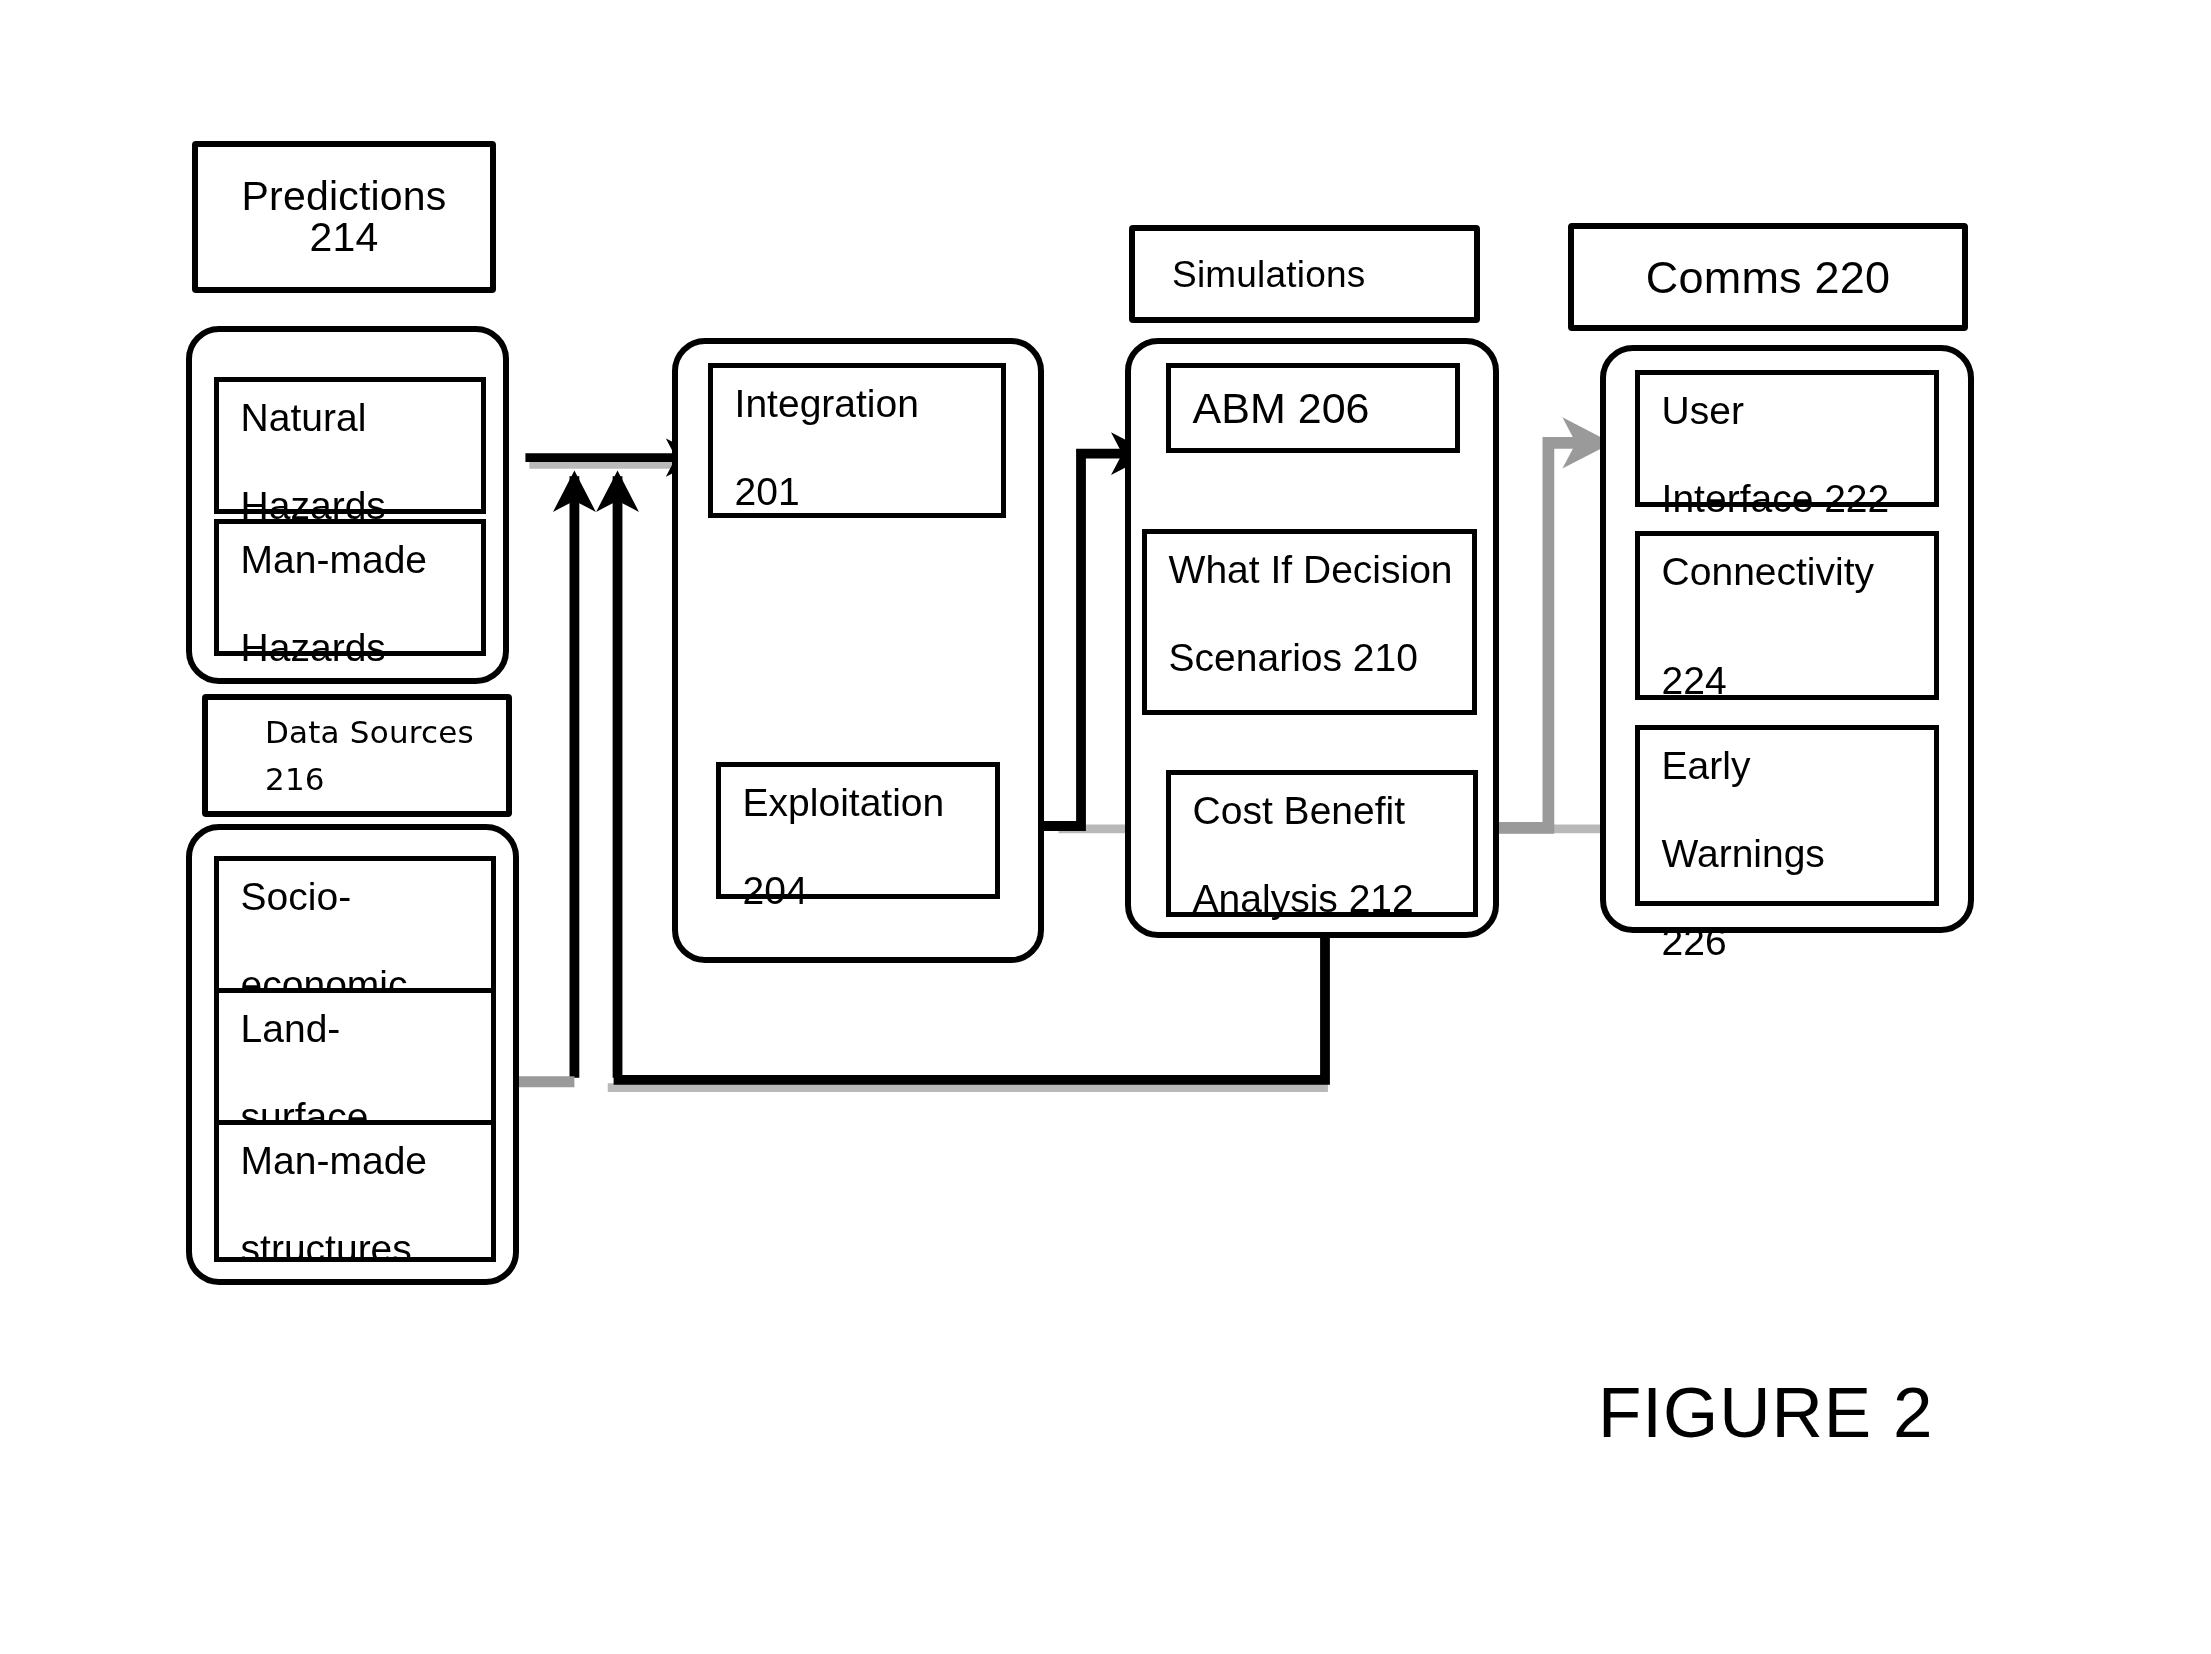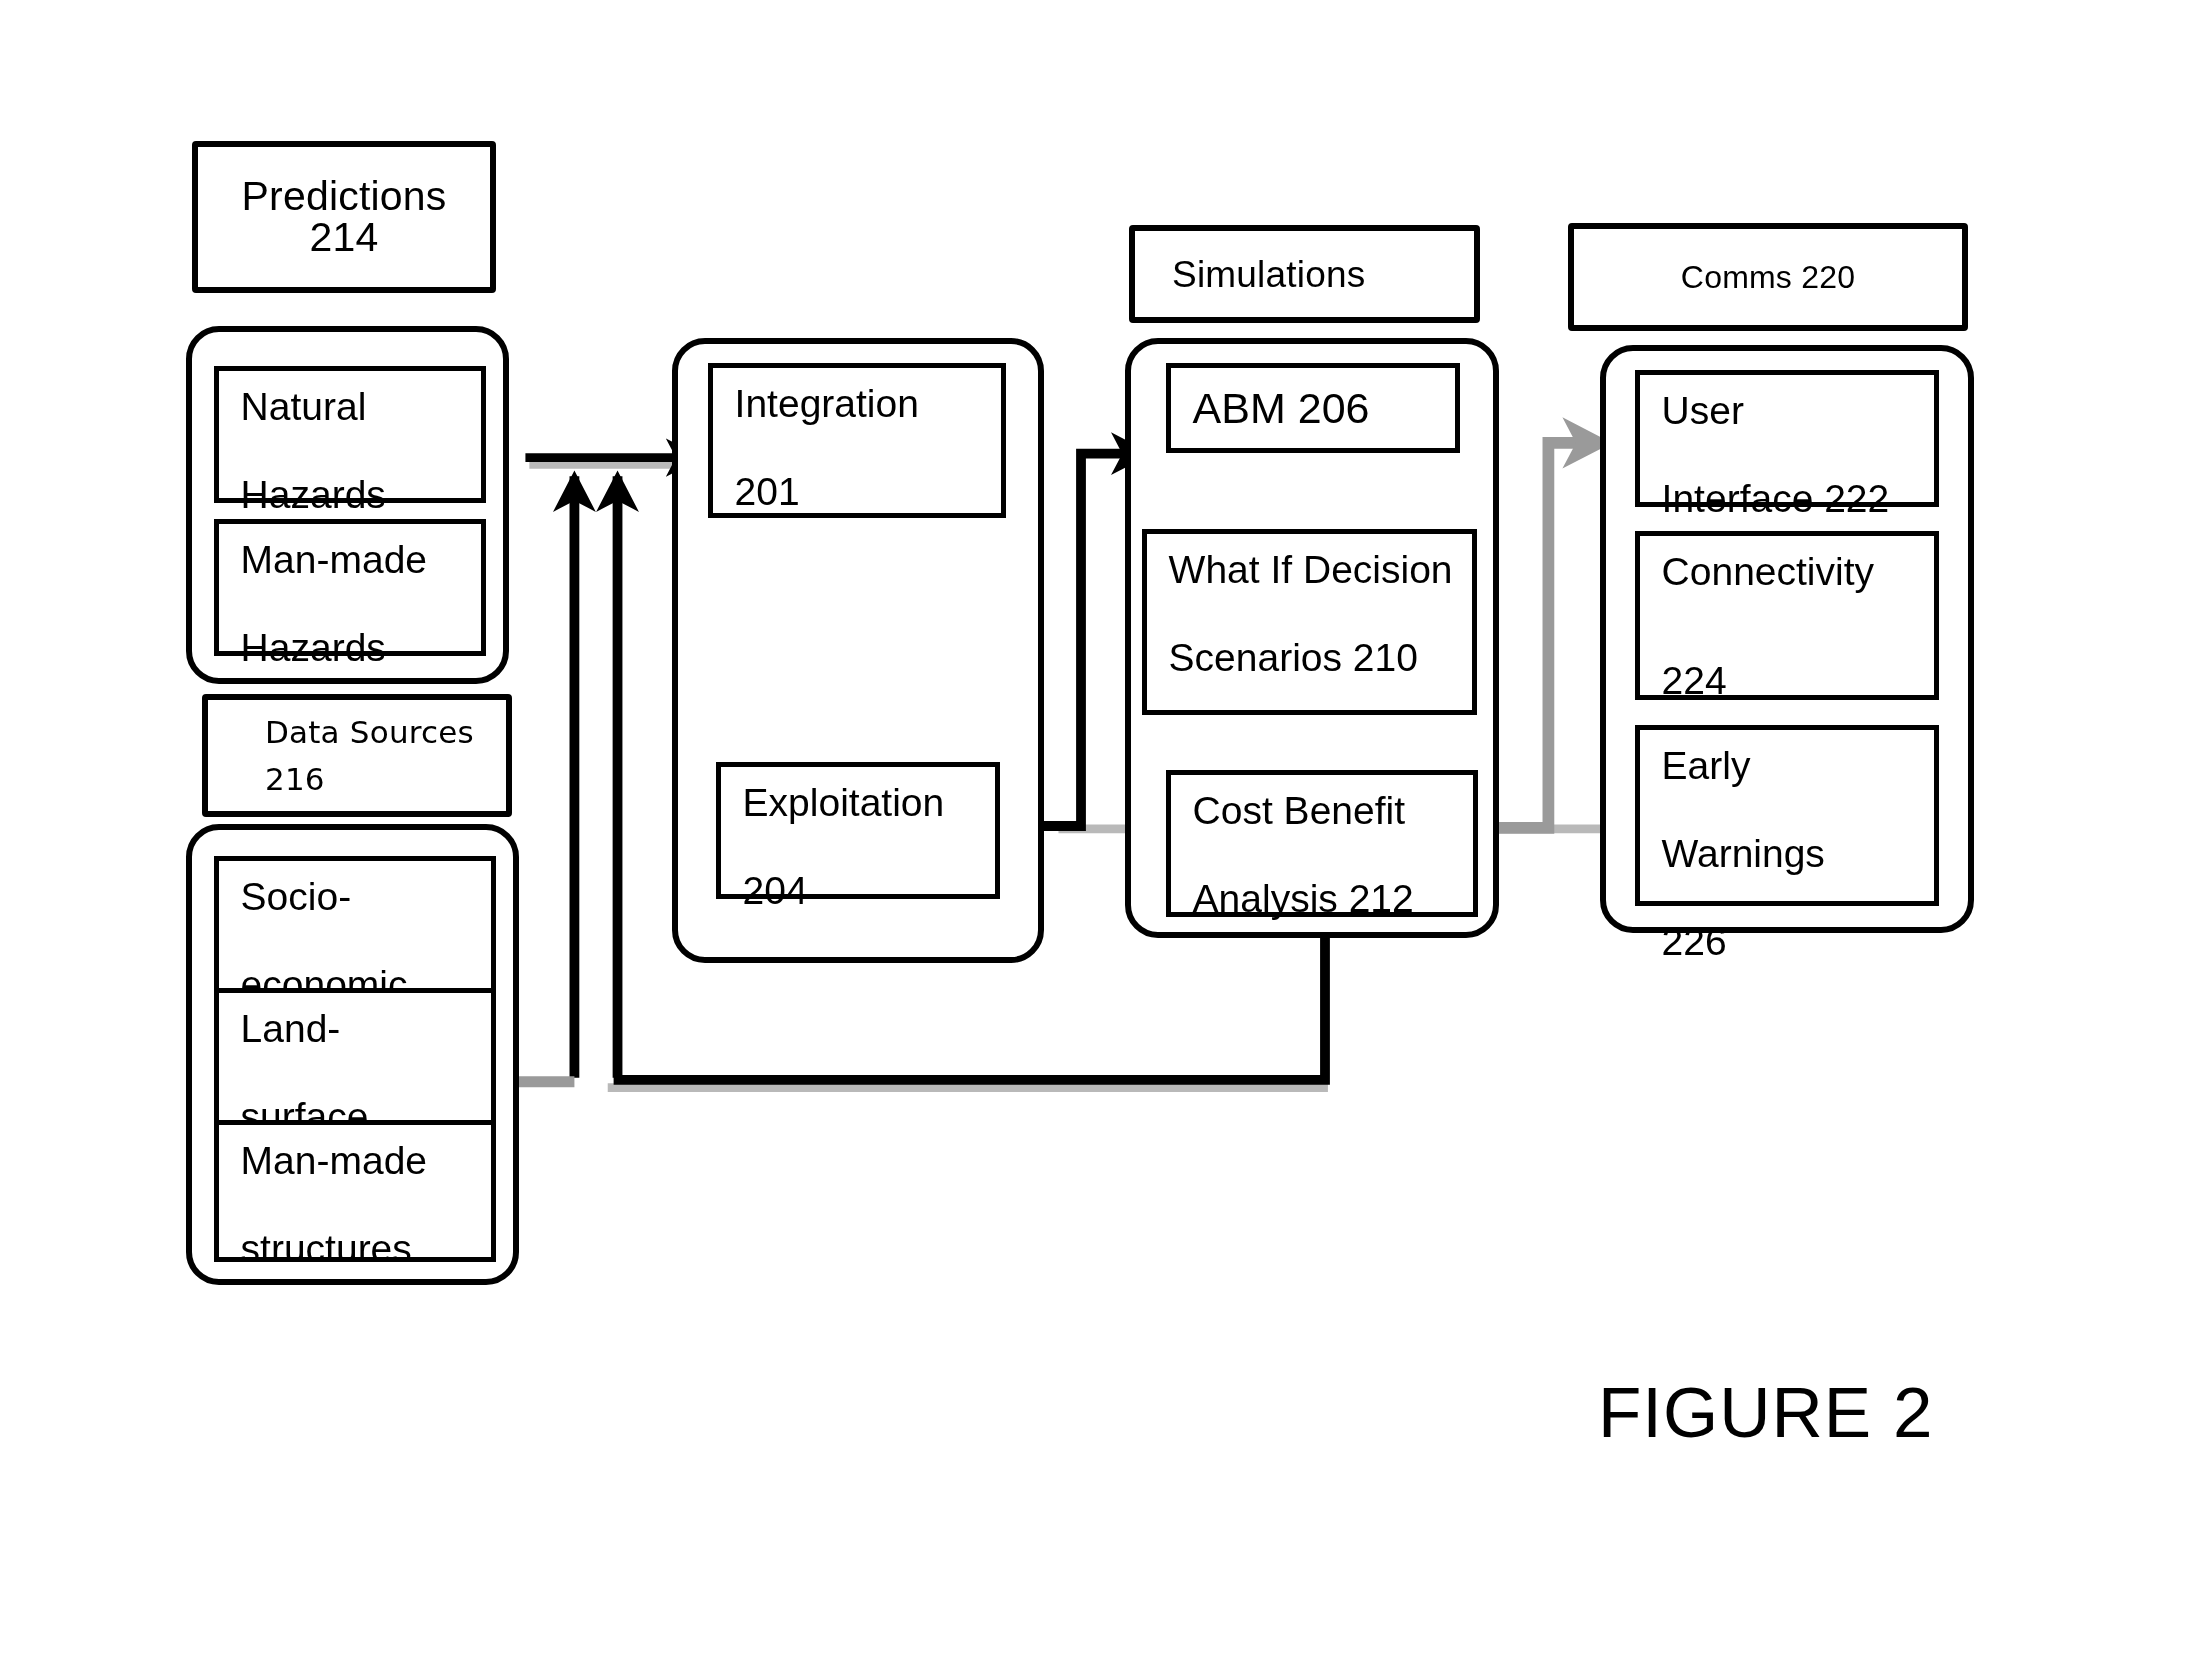--- a/index.html
+++ b/index.html
@@ -99,21 +99,21 @@
     </g>
   </svg>
 
   <div class="hdr" style="left:192px;top:141px;width:304px;height:152px;flex-direction:column;">
     <span>Predictions</span>
     <span>214</span>
   </div>
 
   <div class="pill" style="left:186px;top:326px;width:323px;height:358px;"></div>
 
-  <div class="box" style="left:214px;top:366px;width:272px;height:137px;">
+  <div class="box" style="left:214px;top:377px;width:272px;height:137px;">
     <span>
       <span>Natural</span><br>
       <span>Hazards</span>
     </span>
   </div>
 
   <div class="box" style="left:214px;top:519px;width:272px;height:137px;">
     <span>
       <span>Man-made</span><br>
       <span>Hazards</span>
@@ -184,21 +184,21 @@
   </div>
 
   <div class="box" style="left:1166px;top:770px;width:312px;height:147px;">
     <span>
       <span>Cost Benefit</span><br>
       <span>Analysis 212</span>
     </span>
   </div>
 
   <div class="hdr" style="left:1568px;top:223px;width:400px;height:108px;">
-    <span style="font-size:32px;">Comms 220</span>
+    <span style="font-size:45px;">Comms 220</span>
   </div>
 
   <div class="pill" style="left:1600px;top:345px;width:374px;height:588px;"></div>
 
   <div class="box" style="left:1635px;top:370px;width:304px;height:137px;">
     <span>
       <span>User</span><br>
       <span>Interface 222</span>
     </span>
   </div>

